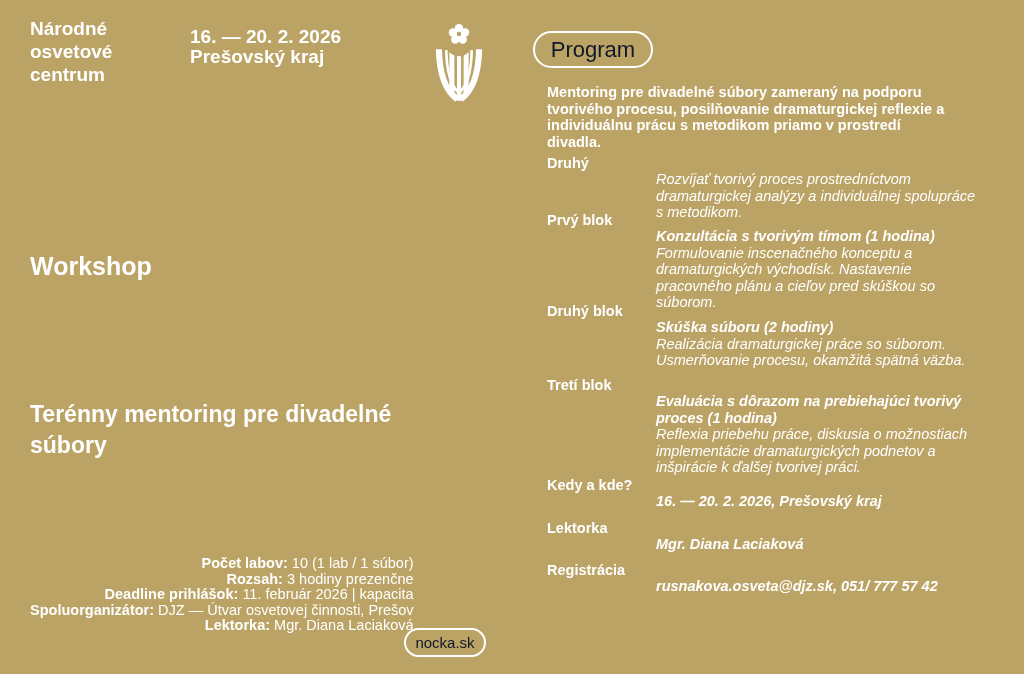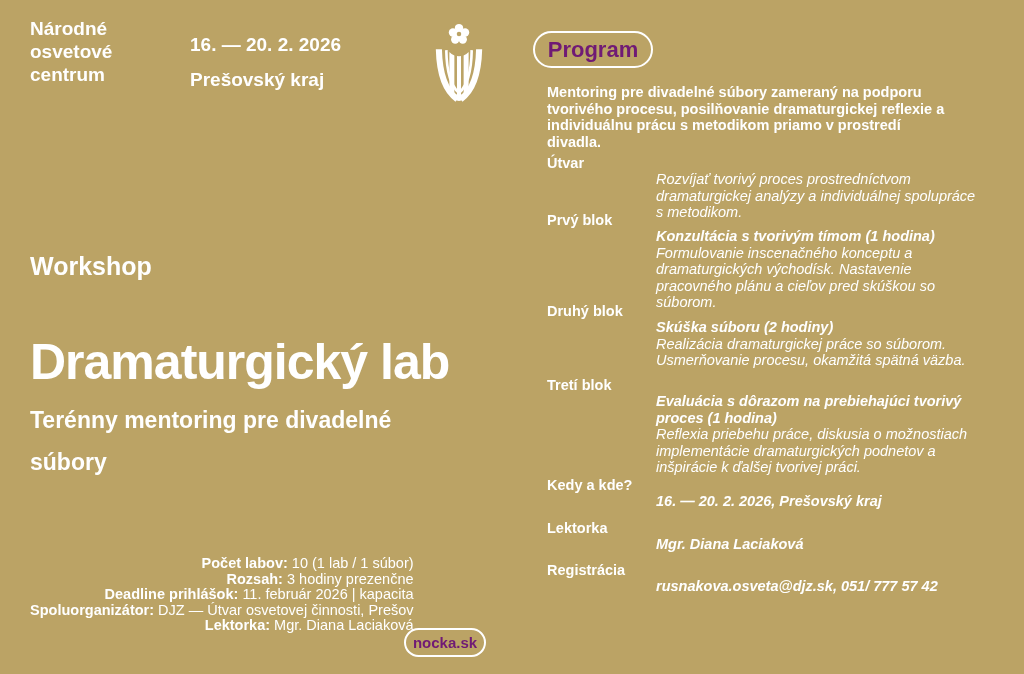--- a/index.html
+++ b/index.html
@@ -15,49 +15,49 @@
     overflow:hidden;
   }
   .pre{white-space:pre-line;}
   
   .org{
     position:absolute;left:30px;top:17px;
     font-size:19px;font-weight:bold;line-height:23px;
   }
   .date{
     position:absolute;left:190px;top:27px;
-    font-size:19px;font-weight:bold;line-height:35px;
+    font-size:19px;font-weight:bold;line-height:20px;
   }
   .logo{
     position:absolute;left:431px;top:23px;
     width:56px;height:84px;
   }
   
   .kicker{
     position:absolute;left:30px;top:252px;
     font-size:25px;font-weight:bold;
   }
   .title{
     position:absolute;left:30px;top:333px;
     font-size:50px;font-weight:bold;letter-spacing:-1px;
     white-space:nowrap;
   }
   .subtitle{
     position:absolute;left:30px;top:399px;width:420px;
-    font-size:23px;font-weight:bold;line-height:42px;
+    font-size:23px;font-weight:bold;line-height:31px;
   }
   .details{
     position:absolute;left:30px;top:556px;
     font-size:14.5px;line-height:15.6px;text-align:right;
   }
   .details b{font-weight:bold;}
   .pill{
     display:inline-flex;align-items:center;justify-content:center;
     border:2px solid #ffffff;border-radius:999px;
-    color:#701a75;font-weight:bold;background:transparent;
+    color:#0f172a;font-weight:normal;background:transparent;
     box-sizing:border-box;
   }
   .nocka{
     position:absolute;left:404px;top:628px;
     width:82px;height:29px;font-size:15px;
   }
   
   .program-badge{
     position:absolute;left:533px;top:31px;
     width:120px;height:37px;font-size:22px;
@@ -107,39 +107,38 @@
     <line x1="28.2" y1="34" x2="28.2" y2="81" stroke="#bba365" stroke-width="3" stroke-linecap="round"></line>
     <line x1="35.8" y1="34" x2="35.8" y2="81" stroke="#bba365" stroke-width="3" stroke-linecap="round"></line>
 
     <path d="M9,30 Q10,73 30,87" fill="none" stroke="#ffffff" stroke-width="7"></path>
     <path d="M17.5,31 Q18,68 32,80" fill="none" stroke="#ffffff" stroke-width="3"></path>
     <path d="M55,30 Q54,73 34,87" fill="none" stroke="#ffffff" stroke-width="7"></path>
     <path d="M46.5,31 Q46,68 32,80" fill="none" stroke="#ffffff" stroke-width="3"></path>
   </svg>
 
   <div class="kicker">Workshop</div>
-  <div class="title">Dramaturgický lab</div>
   <div class="subtitle">Terénny mentoring pre divadelné súbory</div>
 
   <div class="details">
     <div><b>Počet labov:</b> <span>10 (1 lab / 1 súbor)</span></div>
     <div><b>Rozsah:</b> <span>3 hodiny prezenčne</span></div>
     <div><b>Deadline prihlášok:</b> <span>11. február 2026 | kapacita</span></div>
     <div><b>Spoluorganizátor:</b> <span>DJZ — Útvar osvetovej činnosti, Prešov</span></div>
     <div><b>Lektorka:</b> <span>Mgr. Diana Laciaková</span></div>
   </div>
 
   <div class="pill nocka">nocka.sk</div>
 
   <div class="pill program-badge">Program</div>
 
   <div class="intro">Mentoring pre divadelné súbory zameraný na podporu tvorivého procesu, posilňovanie dramaturgickej reflexie a individuálnu prácu s metodikom priamo v prostredí divadla.</div>
 
   <div class="row" style="top:155px">
-    <div class="lbl">Útvar</div>
+    <div class="lbl">Druhý</div>
     <div class="content">
       <div class="ttl"></div>
       <div class="bdy">Rozvíjať tvorivý proces prostredníctvom dramaturgickej analýzy a individuálnej spolupráce s metodikom.</div>
     </div>
   </div>
 
   <div class="row" style="top:212px">
     <div class="lbl">Prvý blok</div>
     <div class="content">
       <div class="ttl">Konzultácia s tvorivým tímom (1 hodina)</div>

